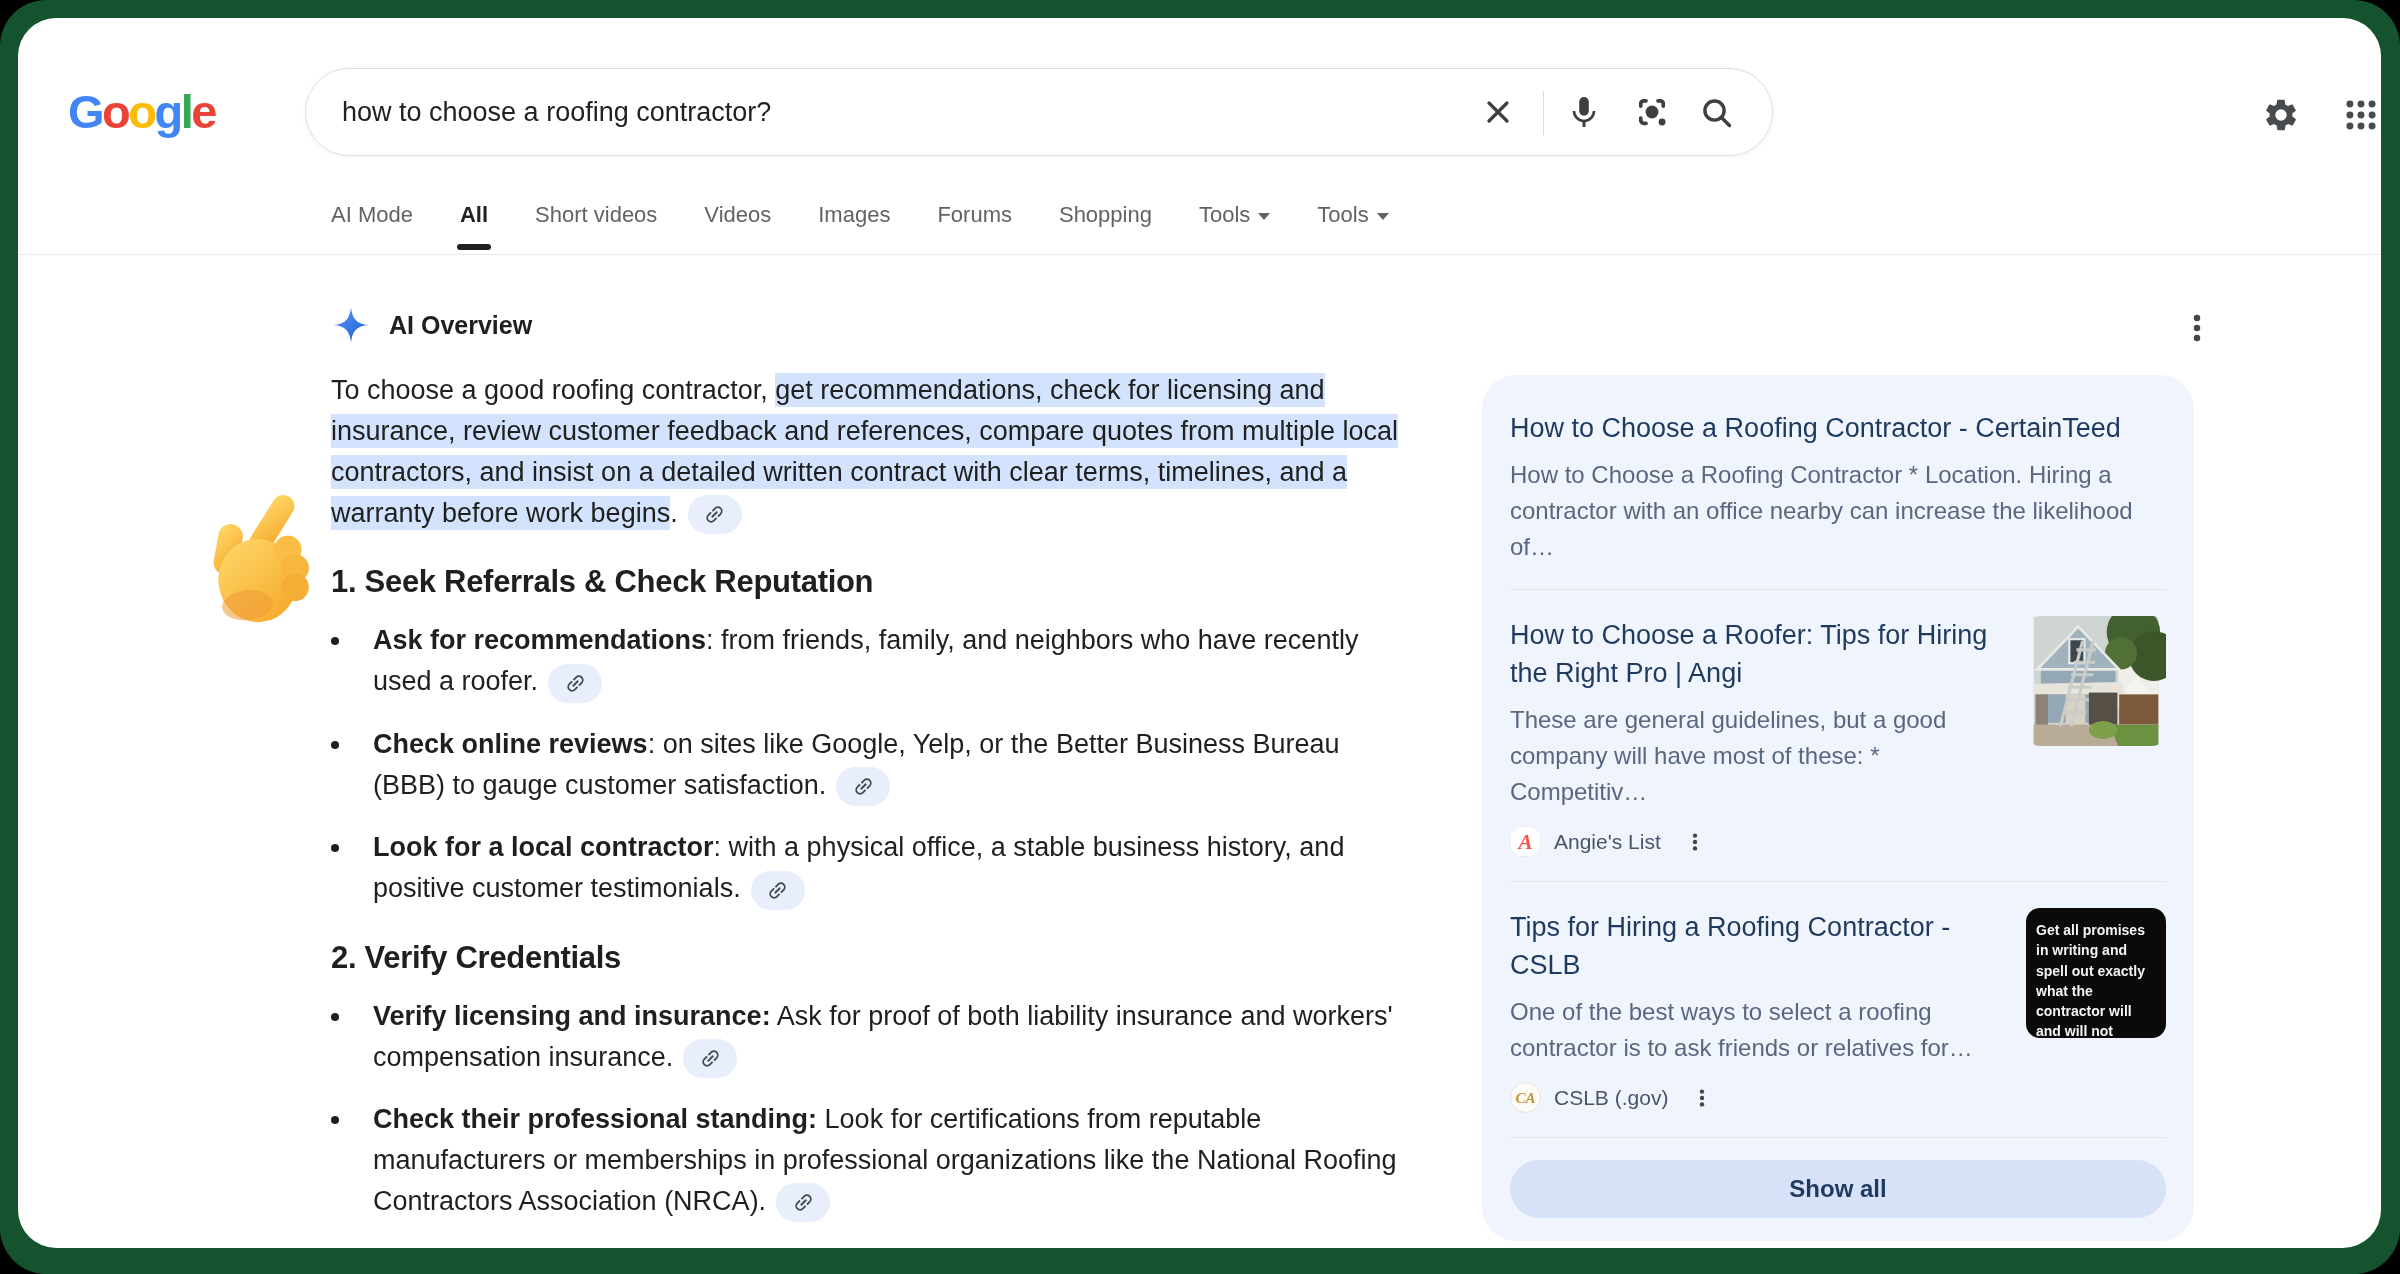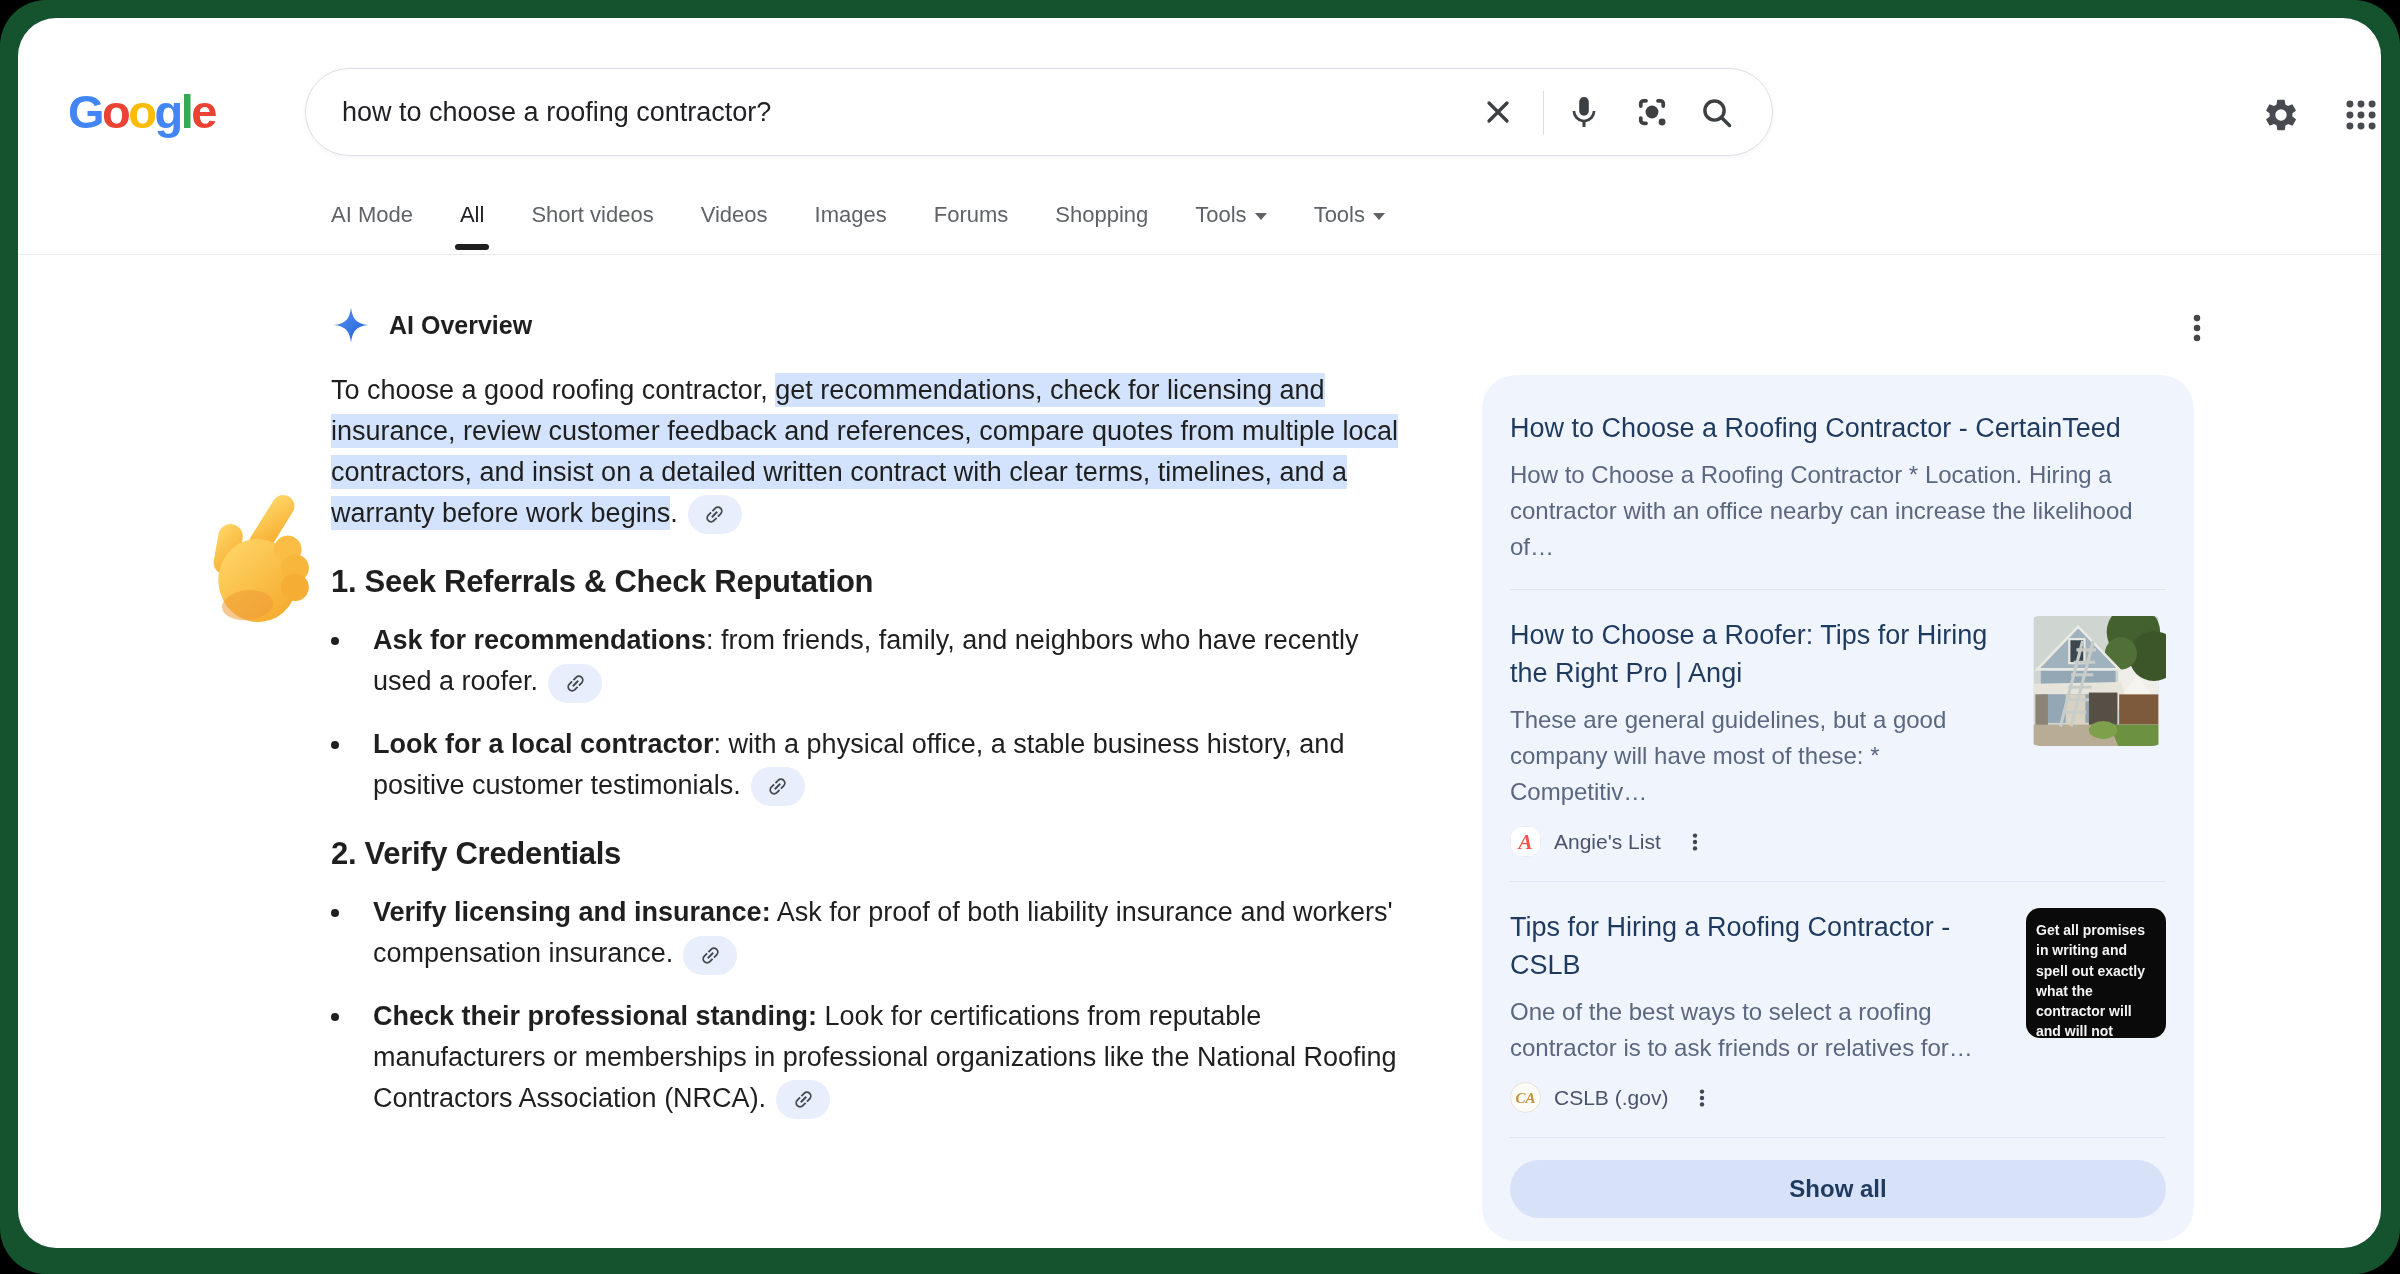--- a/index.html
+++ b/index.html
@@ -40,21 +40,21 @@
 
   .hdr-ico { position:absolute; top:78px; width:38px; height:38px; color:#474b4f; cursor:pointer; }
   .hdr-ico svg{ width:100%; height:100%; }
   .ico-gear { left:2244px; }
   .ico-grid { left:2324px; }
 
   
   .tabs { position:absolute; left:313px; top:184px; display:flex; gap:47px; align-items:center; }
   .tab { font-size:22px; color:#5f6368; cursor:pointer; position:relative;
          display:flex; align-items:center; gap:8px; white-space:nowrap; }
-  .tab.active { color:#202124; font-weight:normal; }
+  .tab.active { color:#202124; font-weight:bold; }
   .tab.active::after { content:''; position:absolute; left:50%; transform:translateX(-50%);
          bottom:-22px; width:34px; height:6px; background:#1f1f1f; border-radius:3px; }
   .caret { width:0; height:0; border-left:6px solid transparent; border-right:6px solid transparent;
            border-top:7px solid #5f6368; margin-top:2px; }
   .hdr-divider { position:absolute; left:0; right:0; top:236px; height:1px; background:#ebebeb; }
 
   
   .main { position:absolute; left:313px; top:286px; width:1088px; color:#1f1f1f; }
   .aio-head { display:flex; align-items:center; gap:18px; height:42px; }
   .aio-head svg { width:40px; height:40px; }
@@ -228,20 +228,28 @@
         <svg viewBox="0 0 24 24" fill="currentColor">
               <path d="M3.9 12a3.1 3.1 0 0 1 3.1-3.1h4V7H7a5 5 0 0 0 0 10h4v-1.9H7A3.1 3.1 0 0 1 3.9 12zM8 13h8v-2H8v2zm9-6h-4v1.9h4a3.1 3.1 0 0 1 0 6.2h-4V17h4a5 5 0 0 0 0-10z"></path>
             </svg>
       </span></p>
 
     <h2 class="aio-h2">1. Seek Referrals &amp; Check Reputation</h2>
     <ul class="aio-list">
       <li>
         <span class="bdot"></span>
         <span><span class="bold">Ask for recommendations</span><span>: from friends, family, and neighbors who have recently used a roofer.</span><span class="linkpill">
+                <svg viewBox="0 0 24 24" fill="currentColor">
+                  <path d="M3.9 12a3.1 3.1 0 0 1 3.1-3.1h4V7H7a5 5 0 0 0 0 10h4v-1.9H7A3.1 3.1 0 0 1 3.9 12zM8 13h8v-2H8v2zm9-6h-4v1.9h4a3.1 3.1 0 0 1 0 6.2h-4V17h4a5 5 0 0 0 0-10z"></path>
+                </svg>
+              </span></span>
+      </li>
+      <li>
+        <span class="bdot"></span>
+        <span><span class="bold">Check online reviews</span><span>: on sites like Google, Yelp, or the Better Business Bureau (BBB) to gauge customer satisfaction.</span><span class="linkpill">
                 <svg viewBox="0 0 24 24" fill="currentColor">
                   <path d="M3.9 12a3.1 3.1 0 0 1 3.1-3.1h4V7H7a5 5 0 0 0 0 10h4v-1.9H7A3.1 3.1 0 0 1 3.9 12zM8 13h8v-2H8v2zm9-6h-4v1.9h4a3.1 3.1 0 0 1 0 6.2h-4V17h4a5 5 0 0 0 0-10z"></path>
                 </svg>
               </span></span>
       </li>
       <li>
         <span class="bdot"></span>
         <span><span class="bold">Look for a local contractor</span><span>: with a physical office, a stable business history, and positive customer testimonials.</span><span class="linkpill">
                 <svg viewBox="0 0 24 24" fill="currentColor">
                   <path d="M3.9 12a3.1 3.1 0 0 1 3.1-3.1h4V7H7a5 5 0 0 0 0 10h4v-1.9H7A3.1 3.1 0 0 1 3.9 12zM8 13h8v-2H8v2zm9-6h-4v1.9h4a3.1 3.1 0 0 1 0 6.2h-4V17h4a5 5 0 0 0 0-10z"></path>

